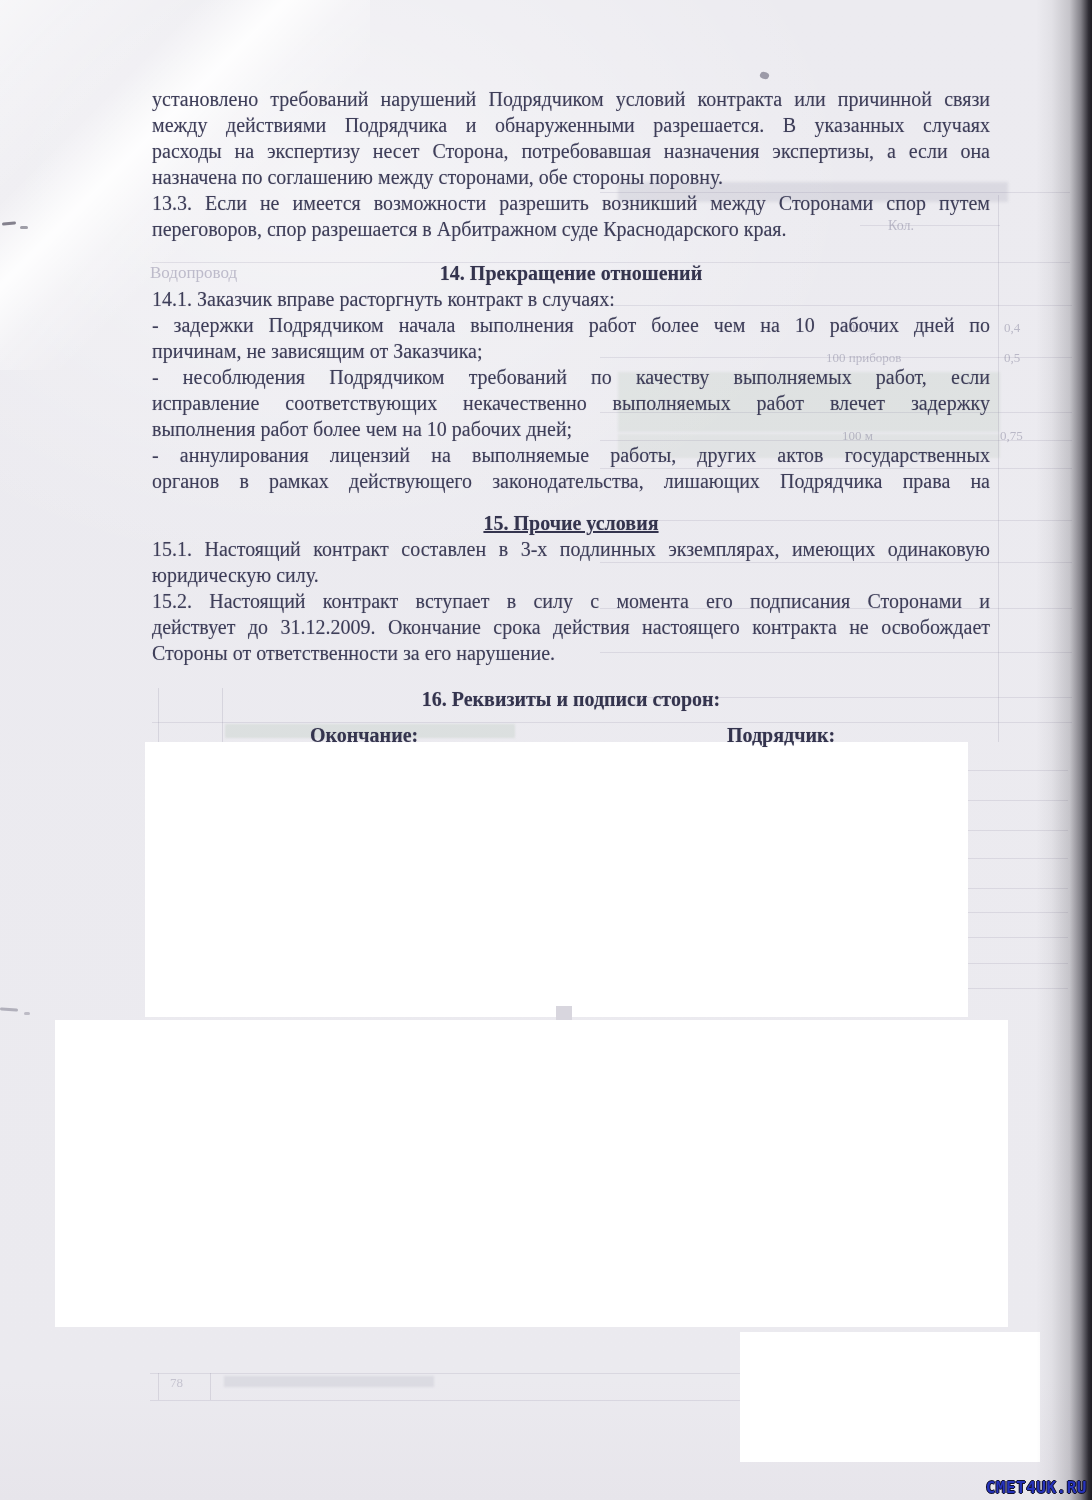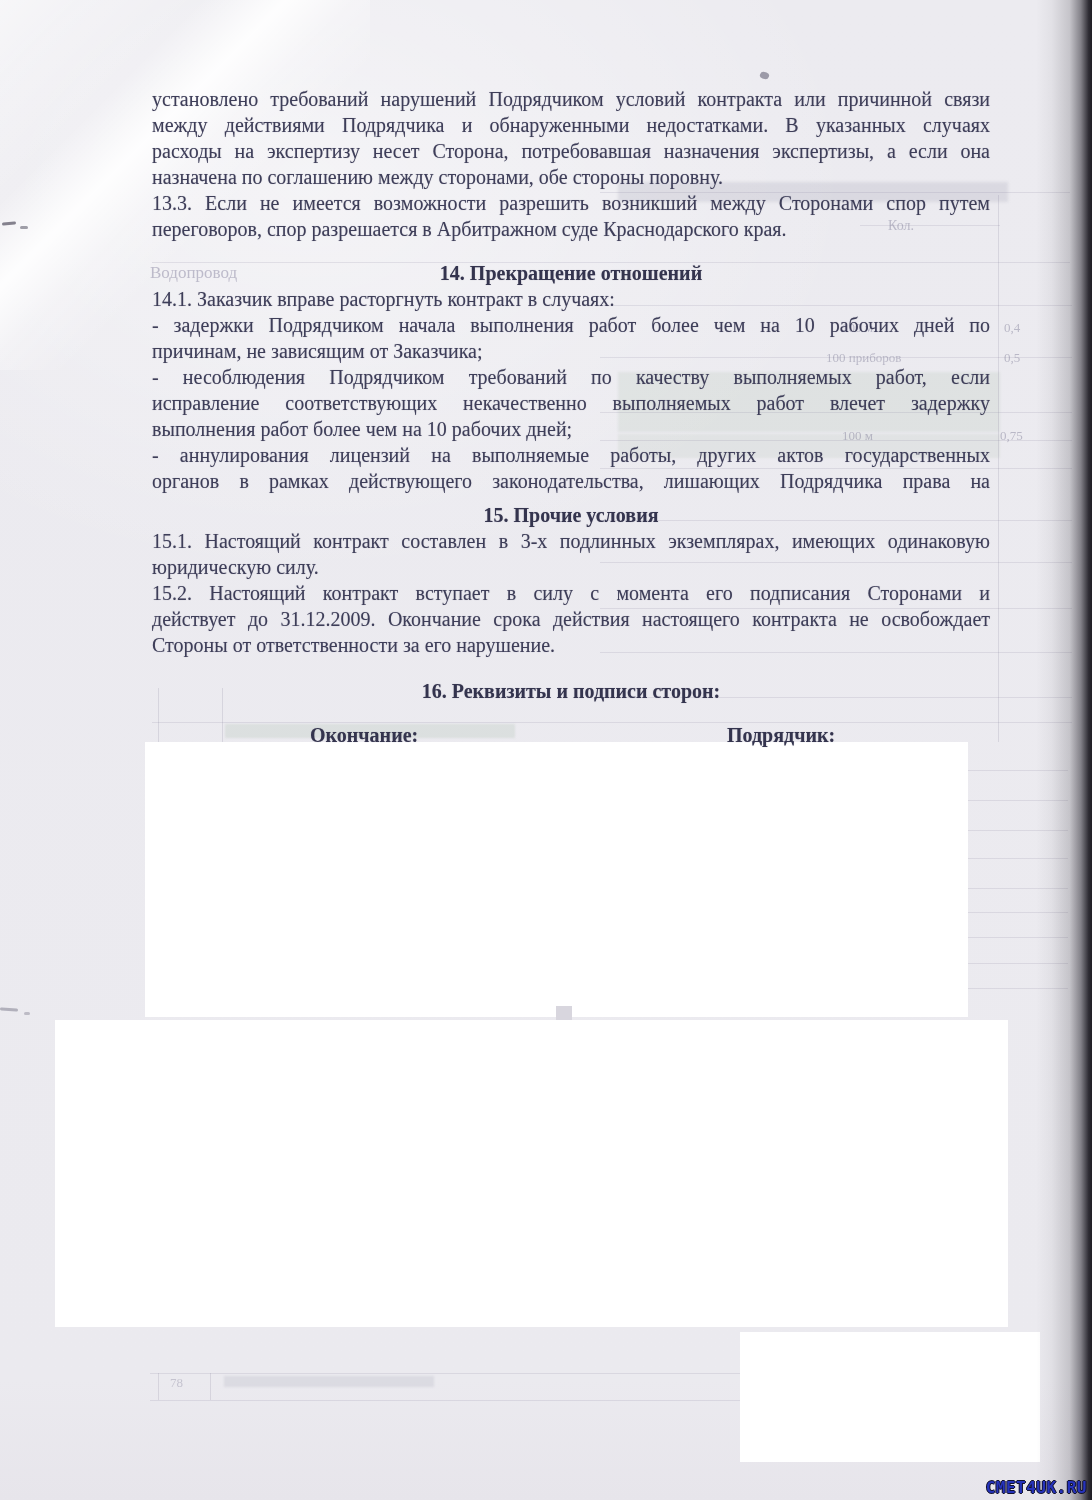--- a/index.html
+++ b/index.html
@@ -52,21 +52,21 @@
   .doc{
     position:absolute;left:152px;top:86px;width:838px;z-index:2;
     font-size:20px;color:#3e3e59;
     text-shadow:0 0 1px rgba(62,62,89,0.35);
   }
   .ln{line-height:26px;min-height:26px;text-align:justify;}
   .ln.j{text-align-last:justify;}
   .hd{line-height:26px;font-weight:bold;text-align:center;color:#34344e;}
   .hd16{margin-top:20px;}
   .hd14{margin-top:18px;}
-  .hd15{margin-top:8px;}
+  .hd15{margin-top:16px;text-decoration:underline;}
   .party{position:absolute;z-index:4;font-size:20px;font-weight:bold;
     color:#34344e;line-height:26px;text-shadow:0 0 1px rgba(52,52,78,0.35);}
   .pl{left:310px;top:722px;}
   .pr{left:727px;top:722px;}
   
   .redact{position:absolute;background:#ffffff;z-index:3;}
   .r1{left:145px;top:742px;width:823px;height:275px;}
   .r2{left:55px;top:1020px;width:953px;height:307px;}
   .r3{left:740px;top:1332px;width:300px;height:130px;}
   .gray-square{position:absolute;left:556px;top:1006px;width:16px;height:14px;
@@ -147,21 +147,21 @@
     <span class="bl-text bt-v2">100 приборов</span>
     <span class="bl-text bt-v3">0,5</span>
     <span class="bl-text bt-v4">100 м</span>
     <span class="bl-text bt-v5">0,75</span>
     <span class="bl-text bt-78">78</span>
     <div class="bl-rowblur"></div>
   </div>
 
   <div class="doc">
     <div class="ln j">установлено требований нарушений Подрядчиком условий контракта или причинной связи</div>
-    <div class="ln j">между действиями Подрядчика и обнаруженными недостатками. В указанных случаях</div>
+    <div class="ln j">между действиями Подрядчика и обнаруженными разрешается. В указанных случаях</div>
     <div class="ln j">расходы на экспертизу несет Сторона, потребовавшая назначения экспертизы, а если она</div>
     <div class="ln">назначена по соглашению между сторонами, обе стороны поровну.</div>
 
     <div class="ln j">13.3. Если не имеется возможности разрешить возникший между Сторонами спор путем</div>
     <div class="ln">переговоров, спор разрешается в Арбитражном суде Краснодарского края.</div>
 
     <div class="hd hd14">14. Прекращение отношений</div>
 
     <div class="ln">14.1. Заказчик вправе расторгнуть контракт в случаях:</div>
 

